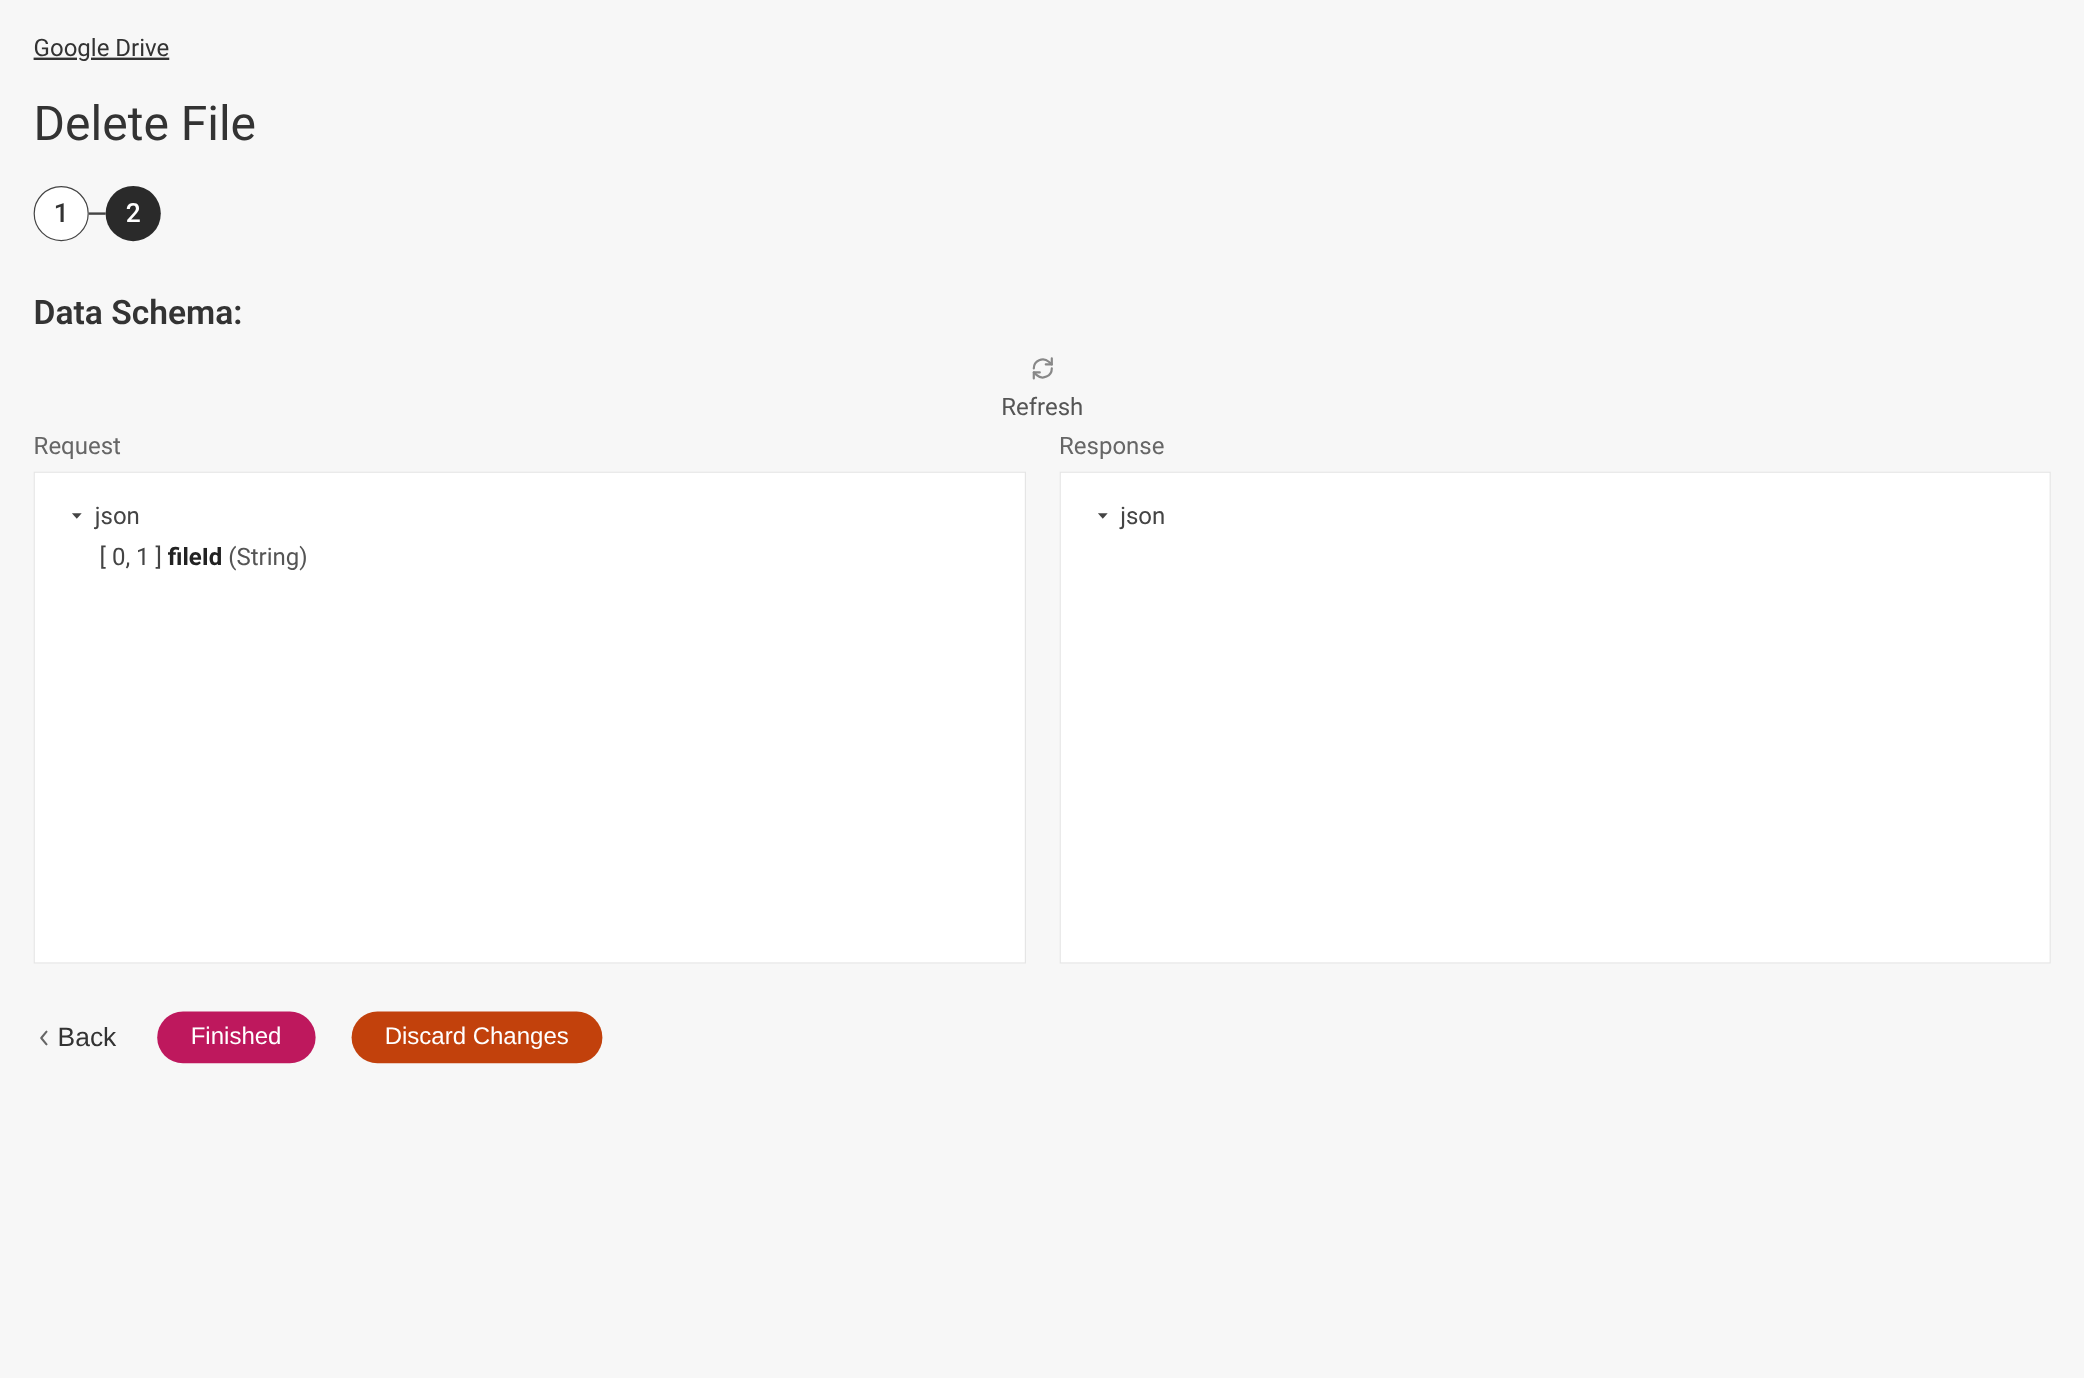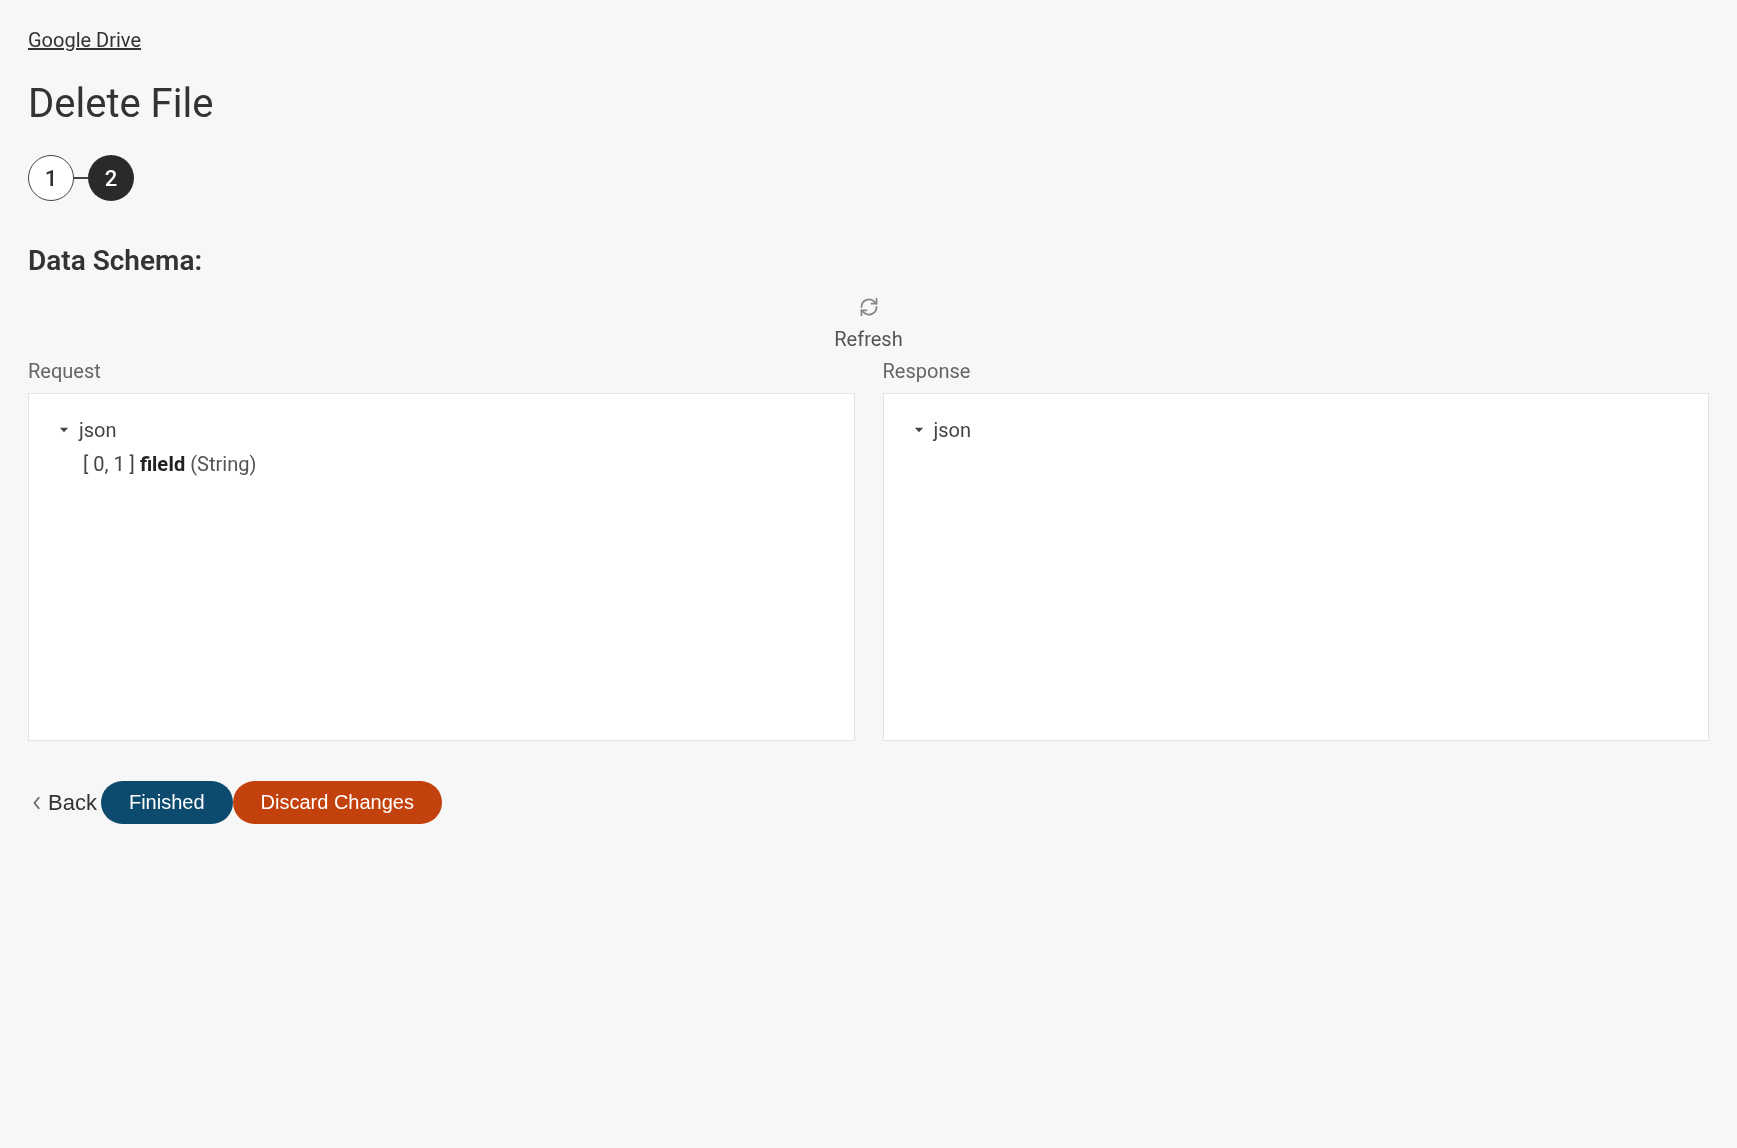--- a/index.html
+++ b/index.html
@@ -88,21 +88,21 @@
     flex-direction: column;
   }
   .panel-label {
     font-size: 20px;
     color: #666;
     margin-bottom: 10px;
   }
   .panel-box {
     background: #fff;
     border: 1px solid #e5e5e5;
-    height: 348px;
+    height: 410px;
     padding: 24px 28px;
   }
   .tree-row {
     display: flex;
     align-items: center;
     gap: 8px;
     font-size: 20px;
     color: #444;
     margin-bottom: 10px;
     cursor: pointer;
@@ -118,20 +118,21 @@
   .field-row {
     font-size: 20px;
     color: #444;
     padding-left: 26px;
   }
   .field-prefix { color: #444; }
   .field-name { font-weight: 700; color: #222; }
   .field-type { color: #555; }
   .footer-buttons {
     display: flex;
+    gap: 30px;
     margin-top: 40px;
   }
   .back-btn {
     display: flex;
     align-items: center;
     gap: 6px;
     font-size: 22px;
     color: #333;
     cursor: pointer;
     background: none;
@@ -146,21 +147,21 @@
   }
   .pill-btn {
     border: none;
     border-radius: 24px;
     font-size: 20px;
     padding: 10px 28px;
     cursor: pointer;
     font-weight: 500;
   }
   .pill-btn.primary {
-    background: #0c4a6e;
+    background: #be185d;
     color: #fff;
   }
   .pill-btn.secondary {
     background: #c2410c;
     color: #fff;
   }
 </style>
 </head>
 <body>
 

